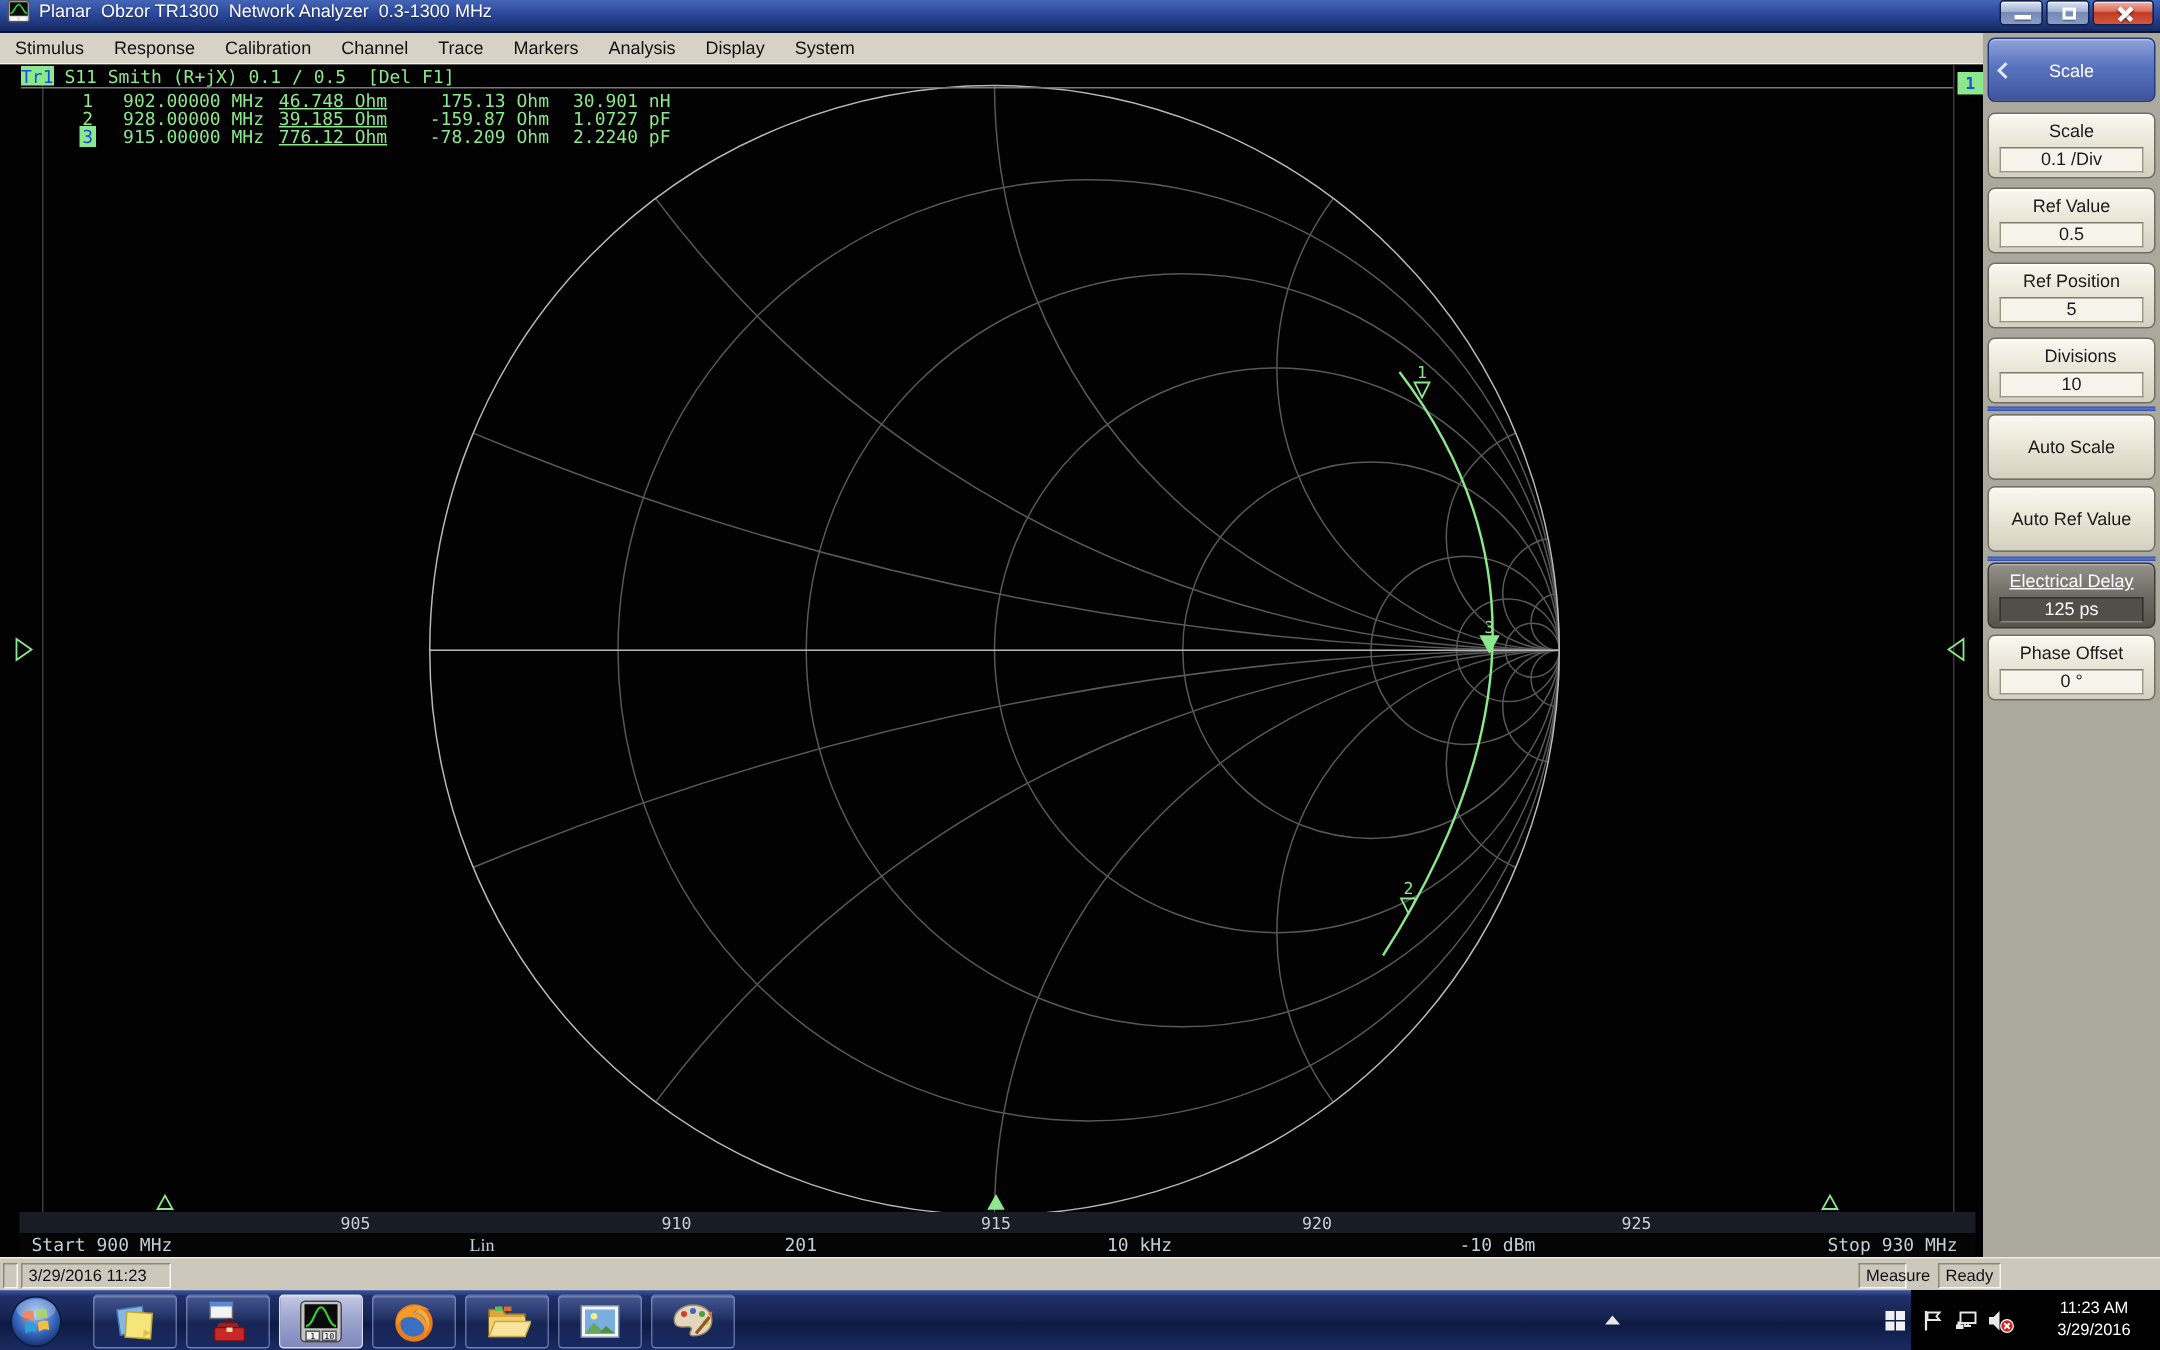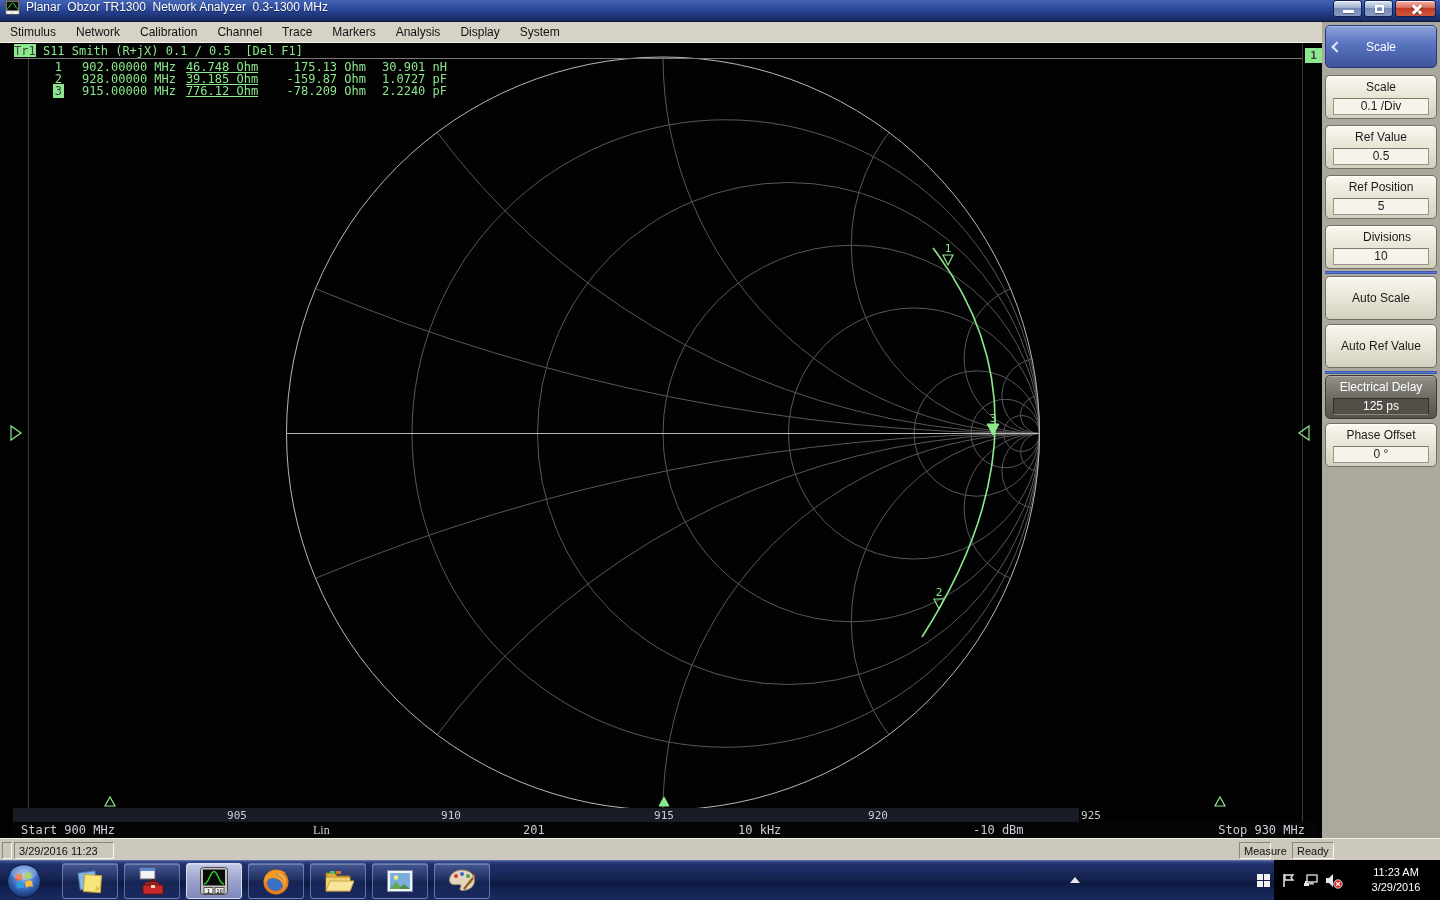--- a/index.html
+++ b/index.html
@@ -27,36 +27,36 @@
   .wb .x1 { transform:rotate(45deg);} .wb .x2 { transform:rotate(-45deg);}
 
   
   .menubar { position:absolute; left:0; top:22px; width:1440px; height:21px; background:#d6d2c6;
     border-bottom:1px solid #f4f2ec; display:flex; align-items:center; font-size:12px; color:#111; }
   .menu-item { padding:2px 10px 3px; cursor:default; }
 
   
   .main { position:absolute; left:0; top:43px; width:1322px; height:795px; background:#020202; }
   .grn { color:#8ce88c; }
-  .badge { background:#8ce88c; color:#404040; }
+  .badge { background:#8ce88c; color:#1d4ed8; }
   .tr-header { position:absolute; left:14px; top:1px; font-size:12px; height:13px; display:flex; }
   .tr-underline { position:absolute; left:14px; top:15px; width:1288px; height:1px; background:#787878; }
   .mrow { position:absolute; left:14px; font-size:12px; display:flex; }
   .m-num { width:50px; text-align:right; }
   .m-num span { padding:0 2px; }
   .m-freq { width:112px; text-align:right; }
   .m-res { width:92px; text-align:center;text-decoration:underline; }
   .m-react { width:98px; text-align:right; }
   .m-equiv { margin-left:16px; }
   .chan-badge { position:absolute; left:1305px; top:5px; width:17px; height:15px; font-size:11px; font-weight:bold;
     text-align:center; line-height:15px; }
 
   svg.smith { position:absolute; left:0; top:0; }
 
-  .axis-strip { position:absolute; left:13px; top:765px; width:1066px; height:14px; background:#181c24; }
+  .axis-strip { position:absolute; left:13px; top:765px; width:1304px; height:14px; background:#181c24; }
   .tick { position:absolute; top:1px; width:44px; margin-left:-22px; text-align:center; font-size:11px; color:#c9cdd5; }
   .stim-row { position:absolute; left:13px; top:779px; width:1304px; height:16px; background:#050505;
     font-size:12px; color:#c9cdd5; }
   .stim { position:absolute; top:1px; }
 
   
   .sidebar { position:absolute; right:0; top:22px; width:118px; height:816px; background:#aba89e; }
   .sk-header { position:absolute; left:3px; right:3px; top:3px; height:43px; border:1px solid #223a80; border-radius:5px;
     background:linear-gradient(180deg,#8ea3da 0%,#5873be 45%,#40549c 100%);
     color:#fff; font-size:12px; display:flex; align-items:center; justify-content:center;
@@ -64,21 +64,21 @@
   .sk-chevron { position:absolute; left:7px; top:17px; width:8px; height:8px;
     border-left:2px solid #dfe6f8; border-bottom:2px solid #dfe6f8; transform:rotate(45deg); }
   .sk-btn { position:absolute; left:3px; right:3px; height:44px; border:1px solid #716f62; border-radius:5px;
     background:linear-gradient(180deg,#faf8f0 0%,#e8e5d6 50%,#d4d0bf 100%);
     box-shadow:inset 0 1px 0 #fff; font-size:12px; color:#1a1a1a; }
   .sk-label { text-align:center; margin-top:4px; height:15px; }
   .sk-value { position:absolute; left:7px; right:7px; top:22px; height:17px; background:#f6f4ea;
     border:1px solid #999688; border-top-color:#807d6f; text-align:center; font-size:12px; line-height:15px; }
   .sk-btn.plain { display:flex; align-items:center; justify-content:center; }
   .sk-btn.active { background:linear-gradient(180deg,#93918a 0%,#6e6c64 50%,#565449 100%); color:#fff;
-    border-color:#3c3a32; box-shadow:inset 0 1px 0 #ffffff44; }
+    border-color:#3c3a32; box-shadow:inset 0 1px 0 #ffffff44;text-decoration:underline; }
   .sk-btn.active .sk-value { background:#514f47; color:#fff; border-color:#33312b; border-bottom-color:#8a887e; }
   .sk-sep { position:absolute; left:3px; right:3px; height:3px;
     background:linear-gradient(180deg,#2e4aa8,#5a77d0 50%,#2e4aa8); }
 
   
   .statusbar { position:absolute; left:0; top:838px; width:1440px; height:22px; background:#ccc8bc;
     border-top:1px solid #efece2; }
   .sb-cell { position:absolute; top:3px; height:17px; border:1px solid; border-color:#8a887c #f8f6f0 #f8f6f0 #8a887c;
     font-size:11px; color:#111; padding:2px 4px 0; }
 
@@ -123,21 +123,21 @@
         </div>
       <div class="wb close">
           <span class="x1"></span>
           <span class="x2"></span>
         </div>
     </div>
   </div>
 
   <div class="menubar">
     <span class="menu-item">Stimulus</span>
-    <span class="menu-item">Network</span>
+    <span class="menu-item">Response</span>
     <span class="menu-item">Calibration</span>
     <span class="menu-item">Channel</span>
     <span class="menu-item">Trace</span>
     <span class="menu-item">Markers</span>
     <span class="menu-item">Analysis</span>
     <span class="menu-item">Display</span>
     <span class="menu-item">System</span>
   </div>
 
   <div class="main">

